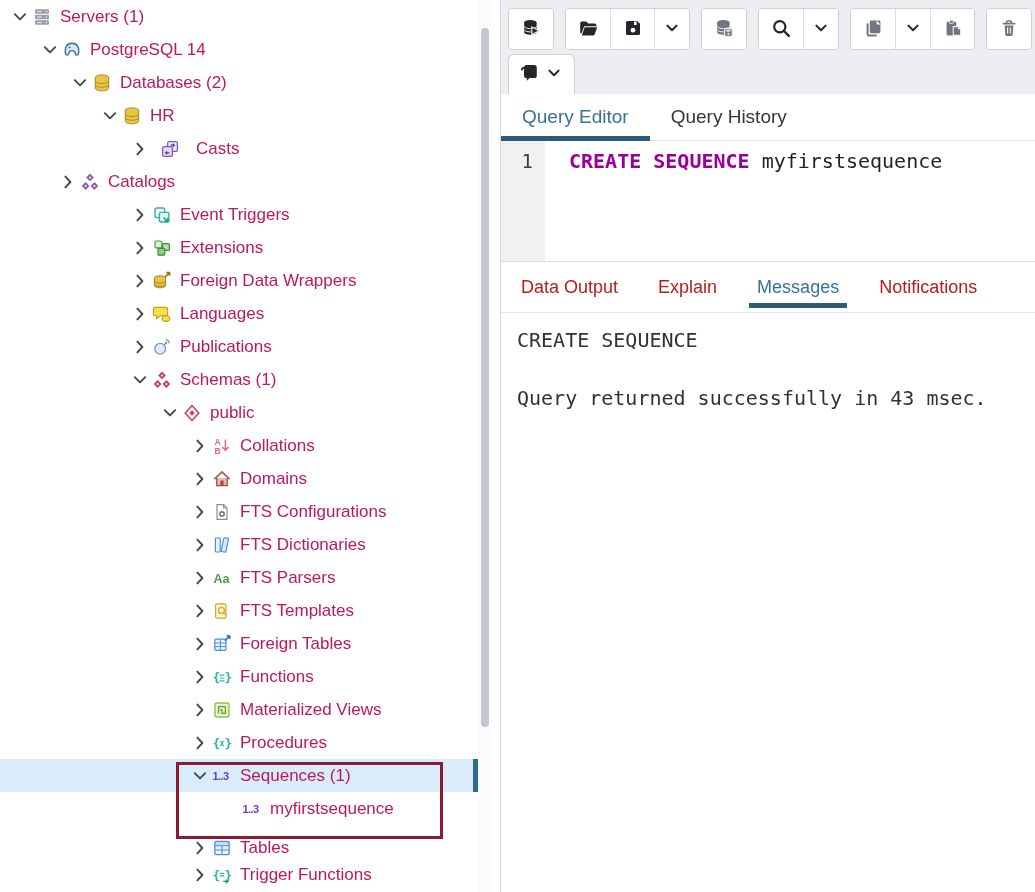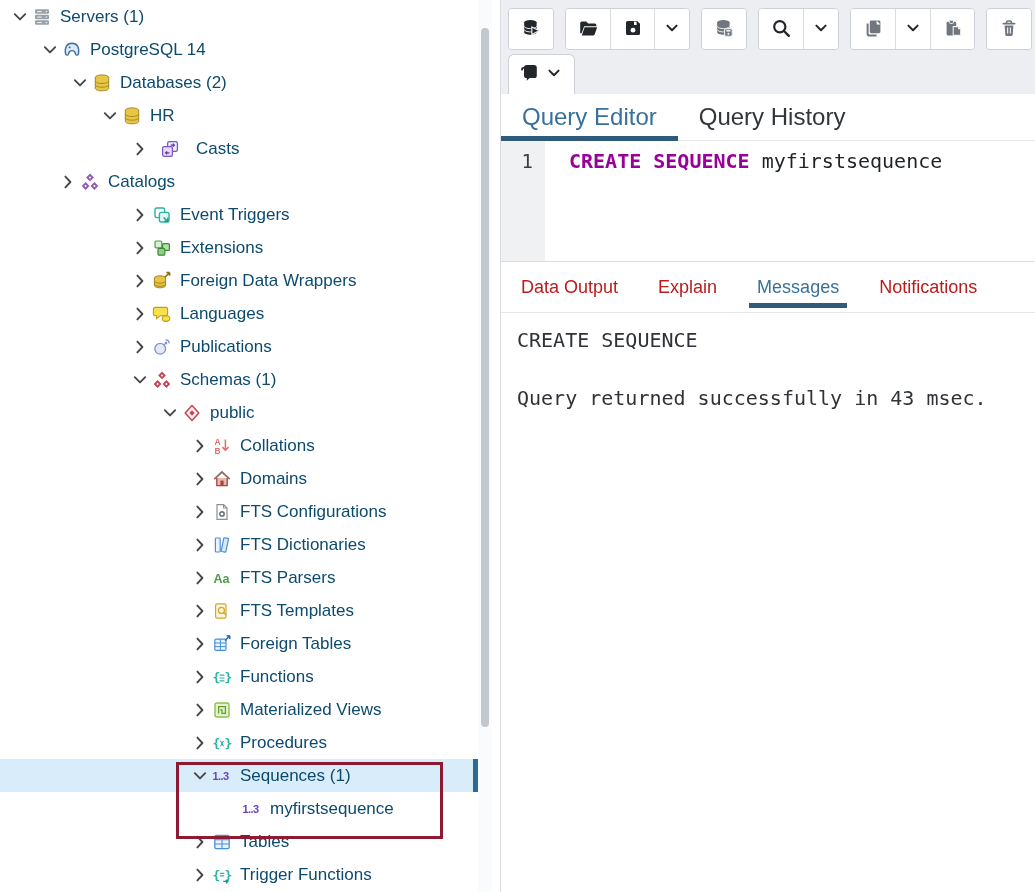--- a/index.html
+++ b/index.html
@@ -1,21 +1,21 @@
 <!DOCTYPE html>
 <html style="--sel-bg: #d9ecf9; --sel-bar: #2e6a8e; --ann: #8b1a32; --acc: #39719b; --undr: #2d5b79; --kw: #990099;"><head>
 <meta charset="utf-8">
 <style>
   html,body{margin:0;padding:0;background:#fff;width:1035px;height:892px;overflow:hidden;
     font-family:"Liberation Sans",sans-serif;}
   .app{display:flex;width:1035px;height:892px;}
 
   
   .tree-panel{width:478px;flex:none;position:relative;overflow:hidden;background:#fff;}
-  .tree-row{height:33px;display:flex;align-items:center;font-size:17px;color:#0c4a6e;
+  .tree-row{height:33px;display:flex;align-items:center;font-size:17px;color:#be185d;
     white-space:nowrap;position:relative;cursor:pointer;}
   .tree-row.selected{background:var(--sel-bg);}
   .sel-bar{position:absolute;right:0;top:0;bottom:0;width:5px;background:var(--sel-bar);}
   .chev{width:24px;height:20px;flex:none;display:flex;align-items:center;justify-content:center;}
   .ticon{width:24px;height:20px;flex:none;display:flex;align-items:center;margin-right:3px;}
   .tlabel{padding-left:1px;}
   .annotation{position:absolute;border:3px solid var(--ann);pointer-events:none;z-index:5;}
 
   
   .scrollcol{width:14px;flex:none;background:#fafbfc;position:relative;}
@@ -28,21 +28,21 @@
   .tb-group{display:flex;background:#fff;border:1px solid #ccd1d7;border-radius:4px;overflow:hidden;flex:none;}
   .tb-btn{width:44px;height:40px;display:flex;align-items:center;justify-content:center;background:#fff;
     border:none;padding:0;cursor:pointer;}
   .tb-btn+.tb-btn{border-left:1px solid #dadde1;}
   .tb-btn.narrow{width:35px;}
   .tabstrip{background:#eceef1;padding:0 0 0 7px;display:flex;height:40px;align-items:stretch;}
   .conn-tab{background:#fff;border:1px solid #ccd1d7;border-bottom:none;border-radius:6px 6px 0 0;
     display:flex;align-items:center;gap:5px;padding:0 10px;cursor:pointer;}
 
   .subtabs{display:flex;background:#fff;height:46px;border-bottom:1px solid #e3e6ea;}
-  .subtab{display:flex;align-items:center;padding:0 21px;font-size:24px;color:#32373c;
+  .subtab{display:flex;align-items:center;padding:0 21px;font-size:19px;color:#32373c;
     position:relative;cursor:pointer;}
   .subtab.active{color:var(--acc);}
   .subtab.active::after{content:"";position:absolute;left:0;right:0;bottom:-1px;height:5px;background:var(--undr);}
 
   .editor{display:flex;height:120px;background:#fff;}
   .gutter{width:44px;flex:none;background:#eff1f3;font-family:"DejaVu Sans Mono",monospace;
     font-size:19px;color:#3c4043;text-align:right;padding:9px 12px 0 0;box-sizing:border-box;}
   .code{font-family:"DejaVu Sans Mono",monospace;font-size:20px;padding:8px 0 0 24px;color:#1f2328;flex:1;}
   .code .kw{color:var(--kw);font-weight:bold;}
 
@@ -437,21 +437,21 @@
       </div>
       <div class="tree-row" style="padding-left: 218px;">
         <span class="chev"></span>
         <span class="ticon">
           <svg width="24" height="20" viewBox="0 0 24 20" xmlns="http://www.w3.org/2000/svg">
             <text x="0.5" y="14" font-family="Liberation Sans,sans-serif" font-size="11" font-weight="bold" fill="#6b3fc2" letter-spacing="-0.6">1..3</text>
           </svg>
         </span>
         <span class="tlabel">myfirstsequence</span>
       </div>
-      <div class="tree-row" style="padding-left: 188px;">
+      <div class="tree-row" style="padding-left: 188px; align-items: flex-end;">
         <span class="chev">
           <svg width="20" height="20" viewBox="0 0 20 20" xmlns="http://www.w3.org/2000/svg">
             <path d="M7.4 4.6 L12.4 10 L7.4 15.4" fill="none" stroke="#43474c" stroke-width="1.9" stroke-linecap="round" stroke-linejoin="round"></path>
           </svg>
         </span>
         <span class="ticon">
           <svg width="20" height="20" viewBox="0 0 20 20" xmlns="http://www.w3.org/2000/svg">
             <rect x="2.8" y="3.4" width="14.4" height="13.2" rx="1.4" fill="#eaf3fc"></rect>
             <path d="M2.8 4.8 a1.4 1.4 0 0 1 1.4 -1.4 h11.6 a1.4 1.4 0 0 1 1.4 1.4 v3 H2.8 Z" fill="#c3dcf3"></path>
             <path d="M2.8 7.8 h14.4 M2.8 12 h14.4 M10 7.8 v8.8" stroke="#4a90d9" stroke-width="1.1"></path>

